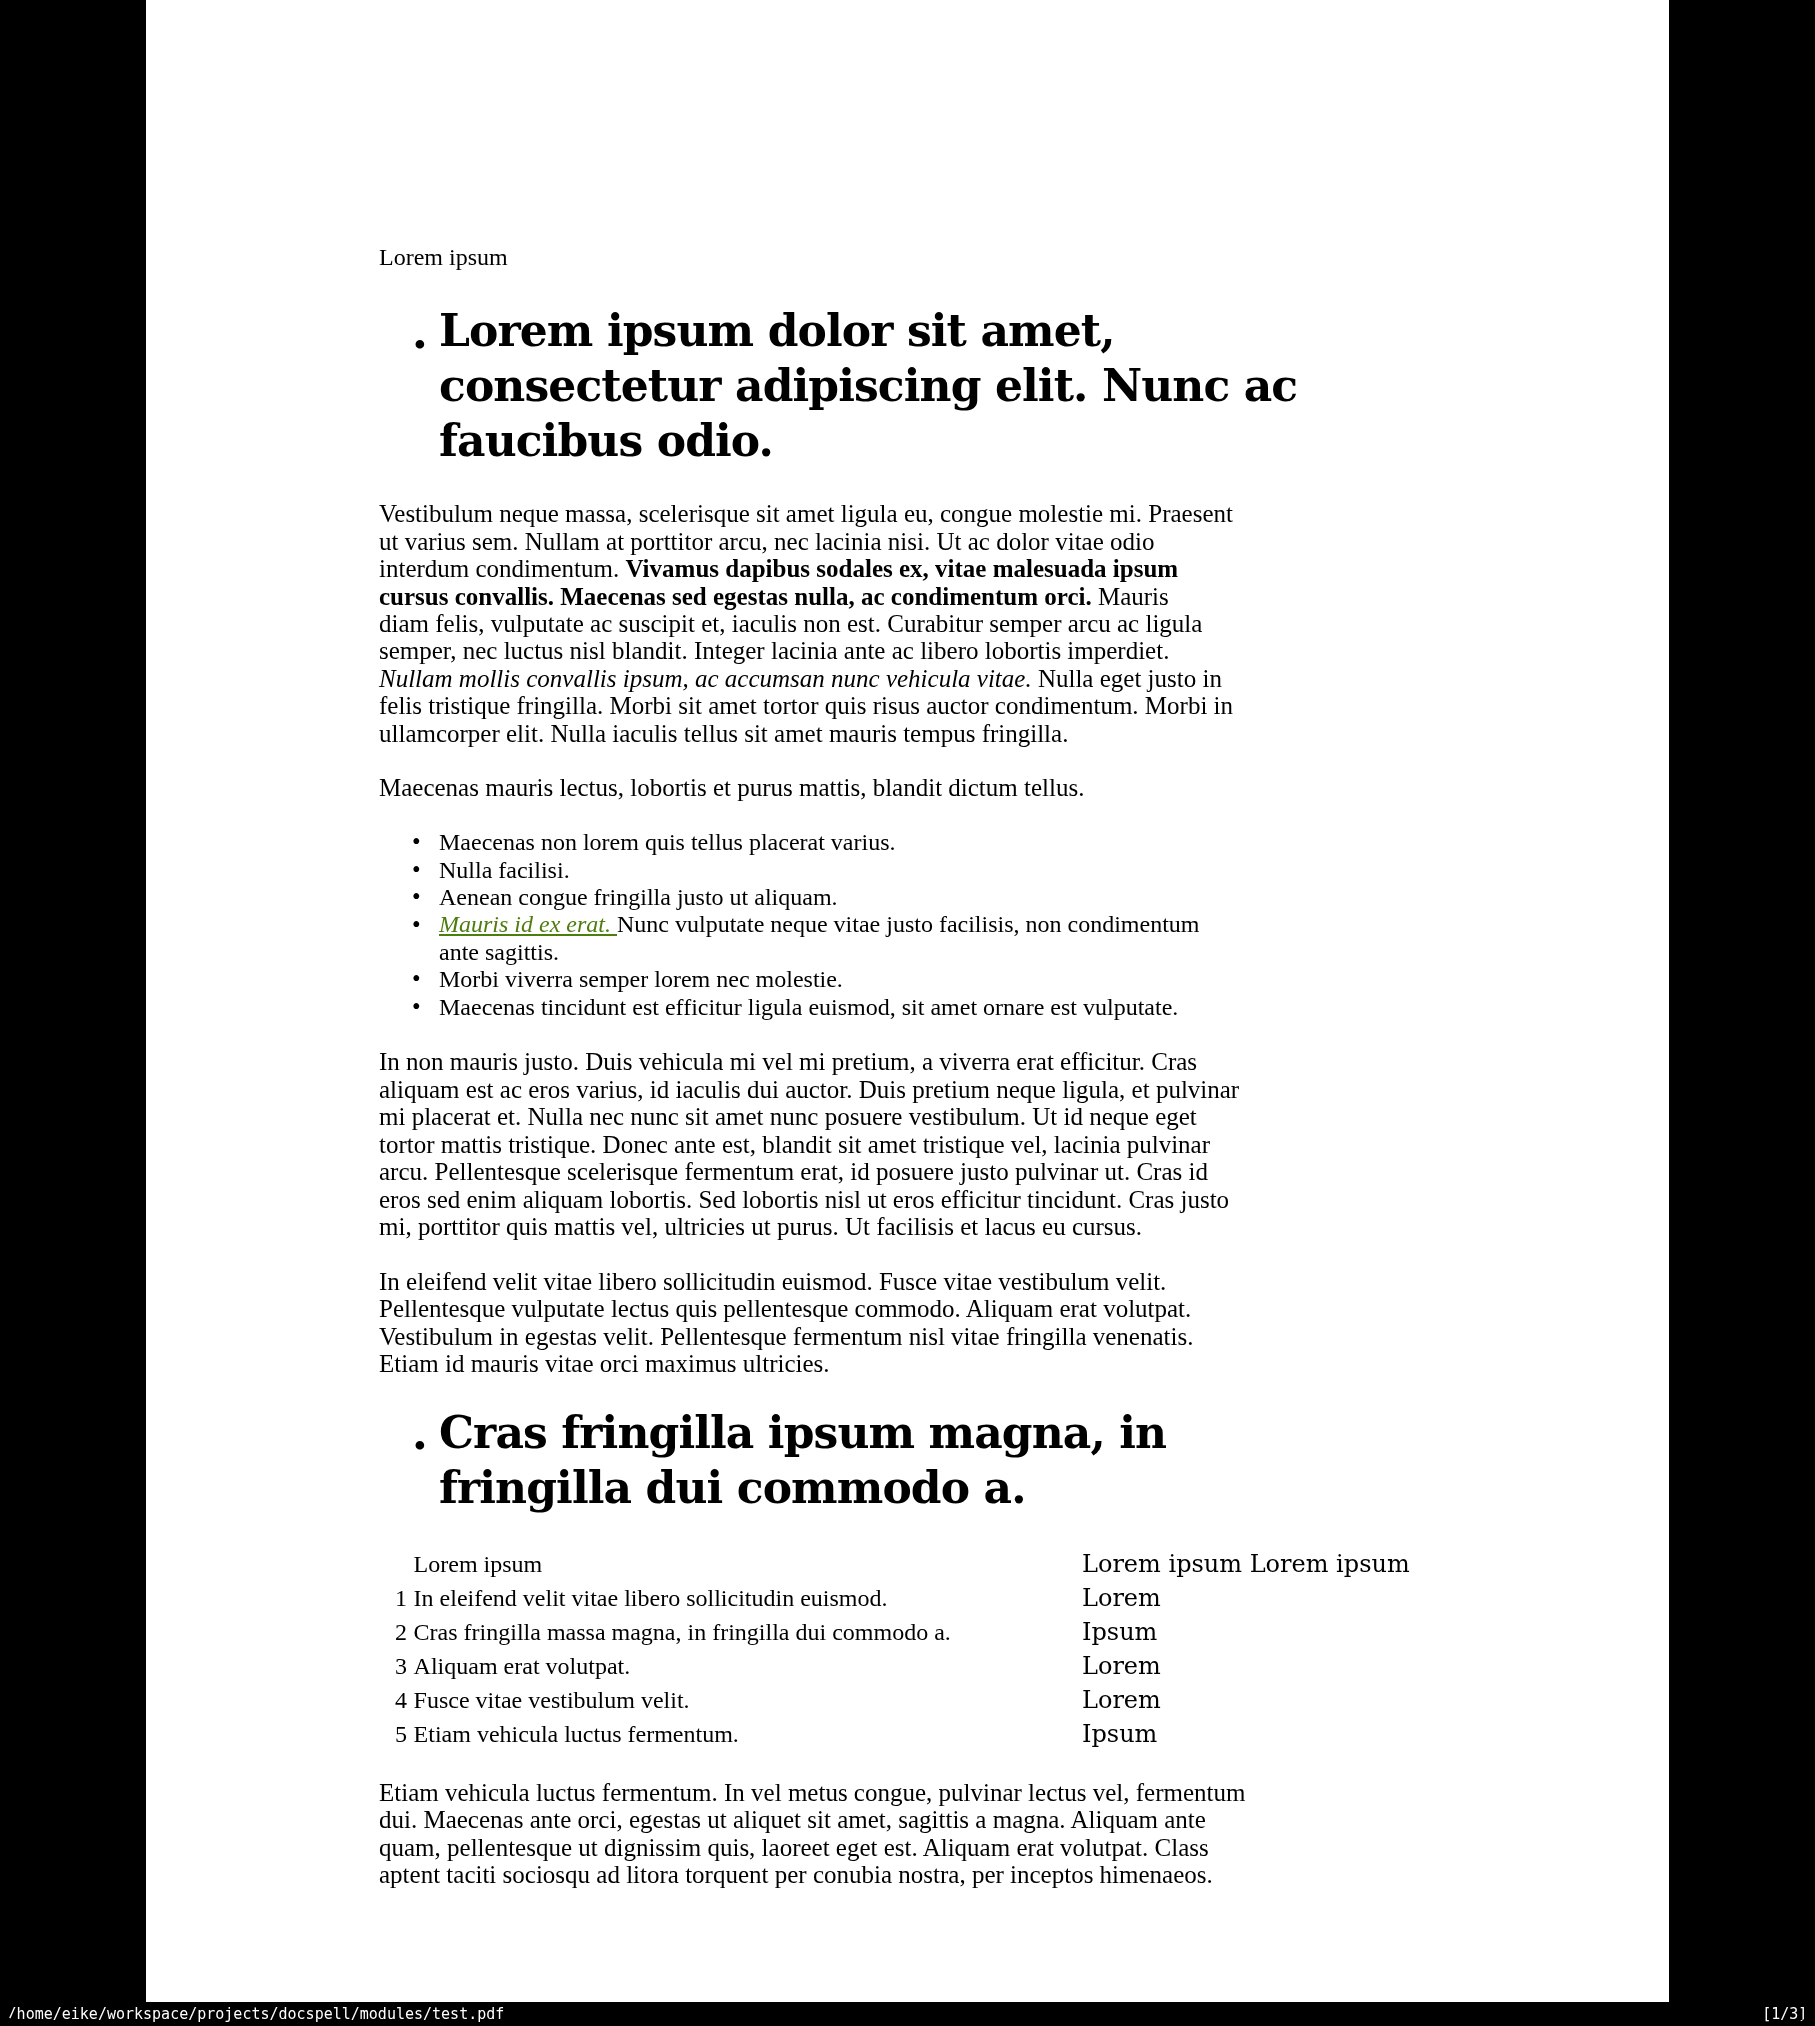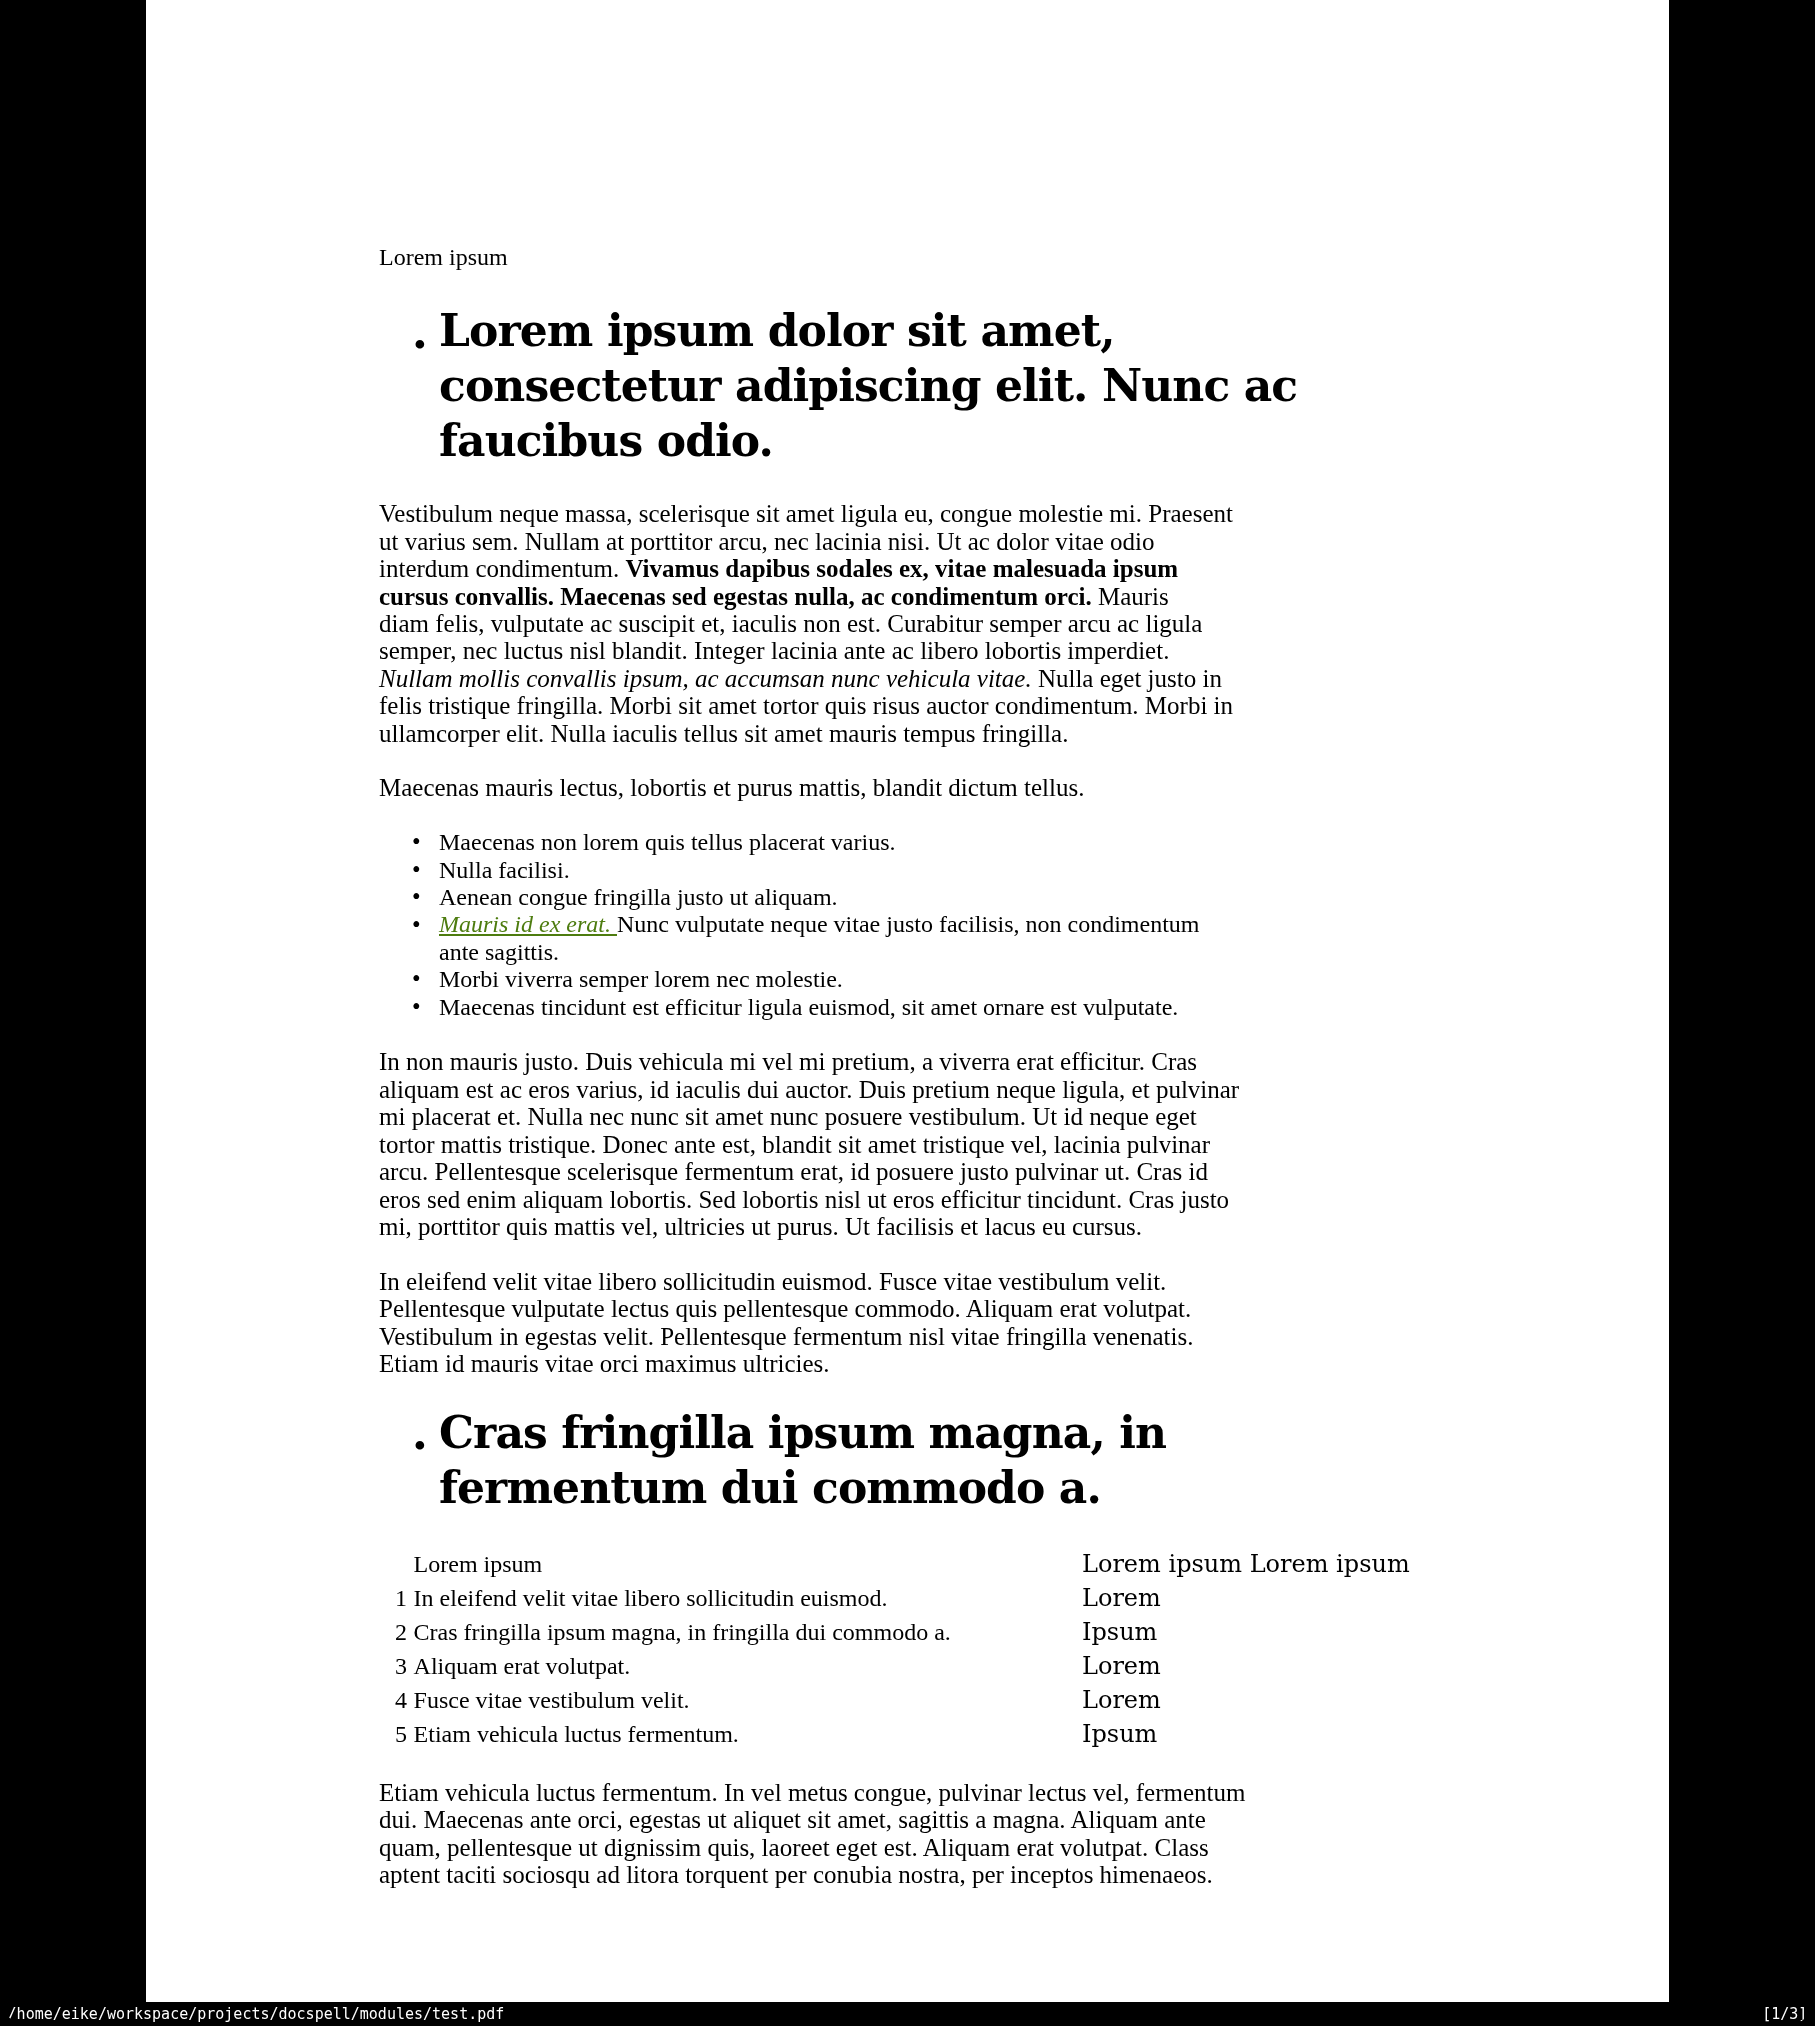--- a/index.html
+++ b/index.html
@@ -117,28 +117,28 @@
           <div class="tl"><span>In eleifend velit vitae libero sollicitudin euismod. Fusce vitae vestibulum velit.</span></div>
           <div class="tl"><span>Pellentesque vulputate lectus quis pellentesque commodo. Aliquam erat volutpat.</span></div>
           <div class="tl"><span>Vestibulum in egestas velit. Pellentesque fermentum nisl vitae fringilla venenatis.</span></div>
           <div class="tl"><span>Etiam id mauris vitae orci maximus ultricies.</span></div>
         </div>
 
       <div class="h-block h2-block">
         <span class="hdot">•</span>
         <div>
             <div class="tl"><span>Cras fringilla ipsum magna, in</span></div>
-            <div class="tl"><span>fermentum dui commodo a.</span></div>
+            <div class="tl"><span>fringilla dui commodo a.</span></div>
           </div>
       </div>
 
       <div class="dtable">
           <div class="trow"><span class="tnum"></span><span>Lorem ipsum</span><span class="tval">Lorem ipsum Lorem ipsum</span></div>
           <div class="trow"><span class="tnum">1</span><span>In eleifend velit vitae libero sollicitudin euismod.</span><span class="tval">Lorem</span></div>
-          <div class="trow"><span class="tnum">2</span><span>Cras fringilla ipsum magna, in fringilla dui commodo a.</span><span class="tval">Ipsum</span></div>
+          <div class="trow"><span class="tnum">2</span><span>Cras fringilla massa magna, in fringilla dui commodo a.</span><span class="tval">Ipsum</span></div>
           <div class="trow"><span class="tnum">3</span><span>Aliquam erat volutpat.</span><span class="tval">Lorem</span></div>
           <div class="trow"><span class="tnum">4</span><span>Fusce vitae vestibulum velit.</span><span class="tval">Lorem</span></div>
           <div class="trow"><span class="tnum">5</span><span>Etiam vehicula luctus fermentum.</span><span class="tval">Ipsum</span></div>
         </div>
 
       <div class="para">
           <div class="tl"><span>Etiam vehicula luctus fermentum. In vel metus congue, pulvinar lectus vel, fermentum</span></div>
           <div class="tl"><span>dui. Maecenas ante orci, egestas ut aliquet sit amet, sagittis a magna. Aliquam ante</span></div>
           <div class="tl"><span>quam, pellentesque ut dignissim quis, laoreet eget est. Aliquam erat volutpat. Class</span></div>
           <div class="tl"><span>aptent taciti sociosqu ad litora torquent per conubia nostra, per inceptos himenaeos.</span></div>

